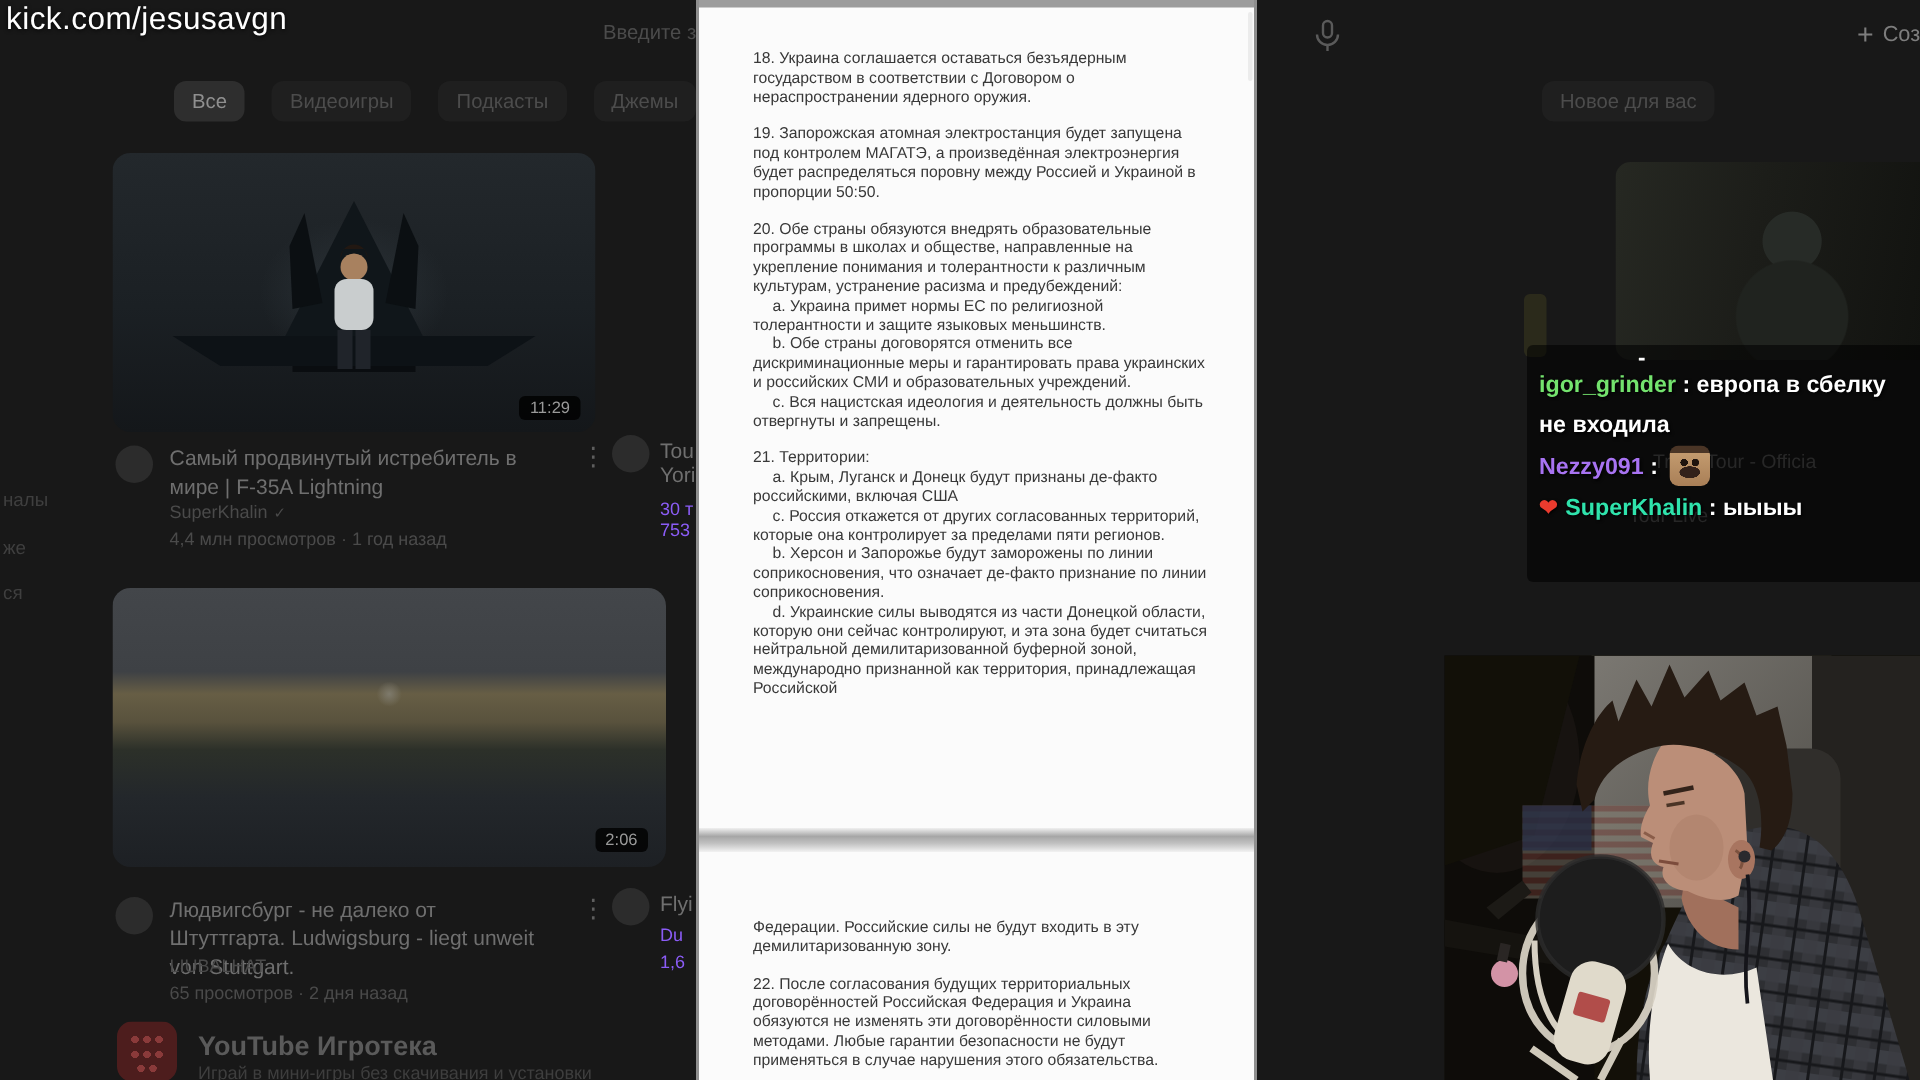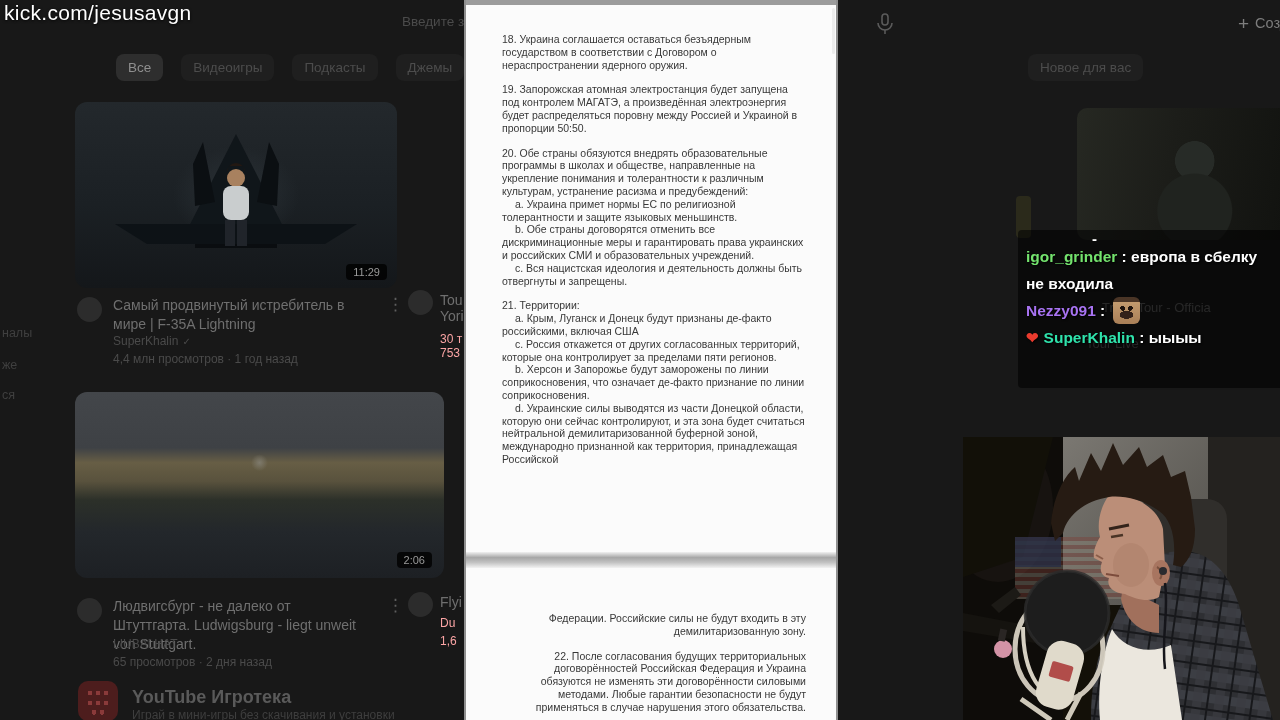--- a/index.html
+++ b/index.html
@@ -49,32 +49,32 @@
        radial-gradient(circle 2.5px at 70% 30%, #8a3a3a 97%, rgba(0,0,0,0)),
        radial-gradient(circle 2.5px at 30% 55%, #8a3a3a 97%, rgba(0,0,0,0)),
        radial-gradient(circle 2.5px at 50% 55%, #8a3a3a 97%, rgba(0,0,0,0)),
        radial-gradient(circle 2.5px at 70% 55%, #8a3a3a 97%, rgba(0,0,0,0)),
        radial-gradient(circle 2.5px at 40% 78%, #8a3a3a 97%, rgba(0,0,0,0)),
        radial-gradient(circle 2.5px at 60% 78%, #8a3a3a 97%, rgba(0,0,0,0));}
   .play-title{left:132px;top:687px;color:#5a5a5a;font-size:18px;font-weight:700;}
   .play-sub{left:132px;top:708px;color:#3e3e3e;font-size:12px;}
 
   .mid-line-t{color:#6f6f6f;font-size:14px;font-weight:500;white-space:nowrap;}
-  .mid-line-s{color:#fca5a5;font-size:12px;white-space:nowrap;}
+  .mid-line-s{color:#8b5cf6;font-size:12px;white-space:nowrap;}
   .mid-clip{width:26px;overflow:hidden;}
   .behind{color:#575757;font-size:13px;white-space:nowrap;z-index:5;}
 
   
   .doc{left:464px;top:0;width:374px;height:720px;background:#fbfbfb;z-index:10;
        border-left:2px solid #8f8f8f;border-right:2px solid #8f8f8f;box-sizing:border-box;}
   .doc-topstrip{left:0;top:0;width:100%;height:5px;background:#9c9c9c;}
   .doc-page1{left:0;top:5px;width:100%;height:547px;box-sizing:border-box;padding:28px 30px 0 36px;overflow:hidden;}
   .doc-break{left:0;top:552px;width:100%;height:16px;
        background:linear-gradient(180deg,#f0f0f0,#a6a6a6 35%,#c2c2c2 65%,#f2f2f2);}
-  .doc-page2{left:0;top:568px;width:100%;height:152px;box-sizing:border-box;padding:44px 30px 0 36px;overflow:hidden;text-align:right;}
+  .doc-page2{left:0;top:568px;width:100%;height:152px;box-sizing:border-box;padding:44px 30px 0 36px;overflow:hidden;}
   .doc p{margin:0 0 12px 0;font-size:10.5px;line-height:12.8px;color:#383838;}
   .doc .doc-sub{text-indent:13px;margin-top:-12px;}
   .doc-scroll{right:1px;top:8px;width:3px;height:46px;background:#ececec;border-radius:2px;}
 
   
   .chat{left:1018px;top:230px;width:262px;height:158px;background:rgba(0,0,0,.55);z-index:20;
         box-sizing:border-box;padding:0 10px 6px 8px;border-radius:4px 0 0 4px;}
   .chat-trunc{height:13px;overflow:hidden;color:#fff;font-weight:700;font-size:15px;padding-left:66px;}
   .chat-row{font-size:15.5px;font-weight:700;line-height:27px;color:#fff;
             text-shadow:1px 1px 2px rgba(0,0,0,.9);}

